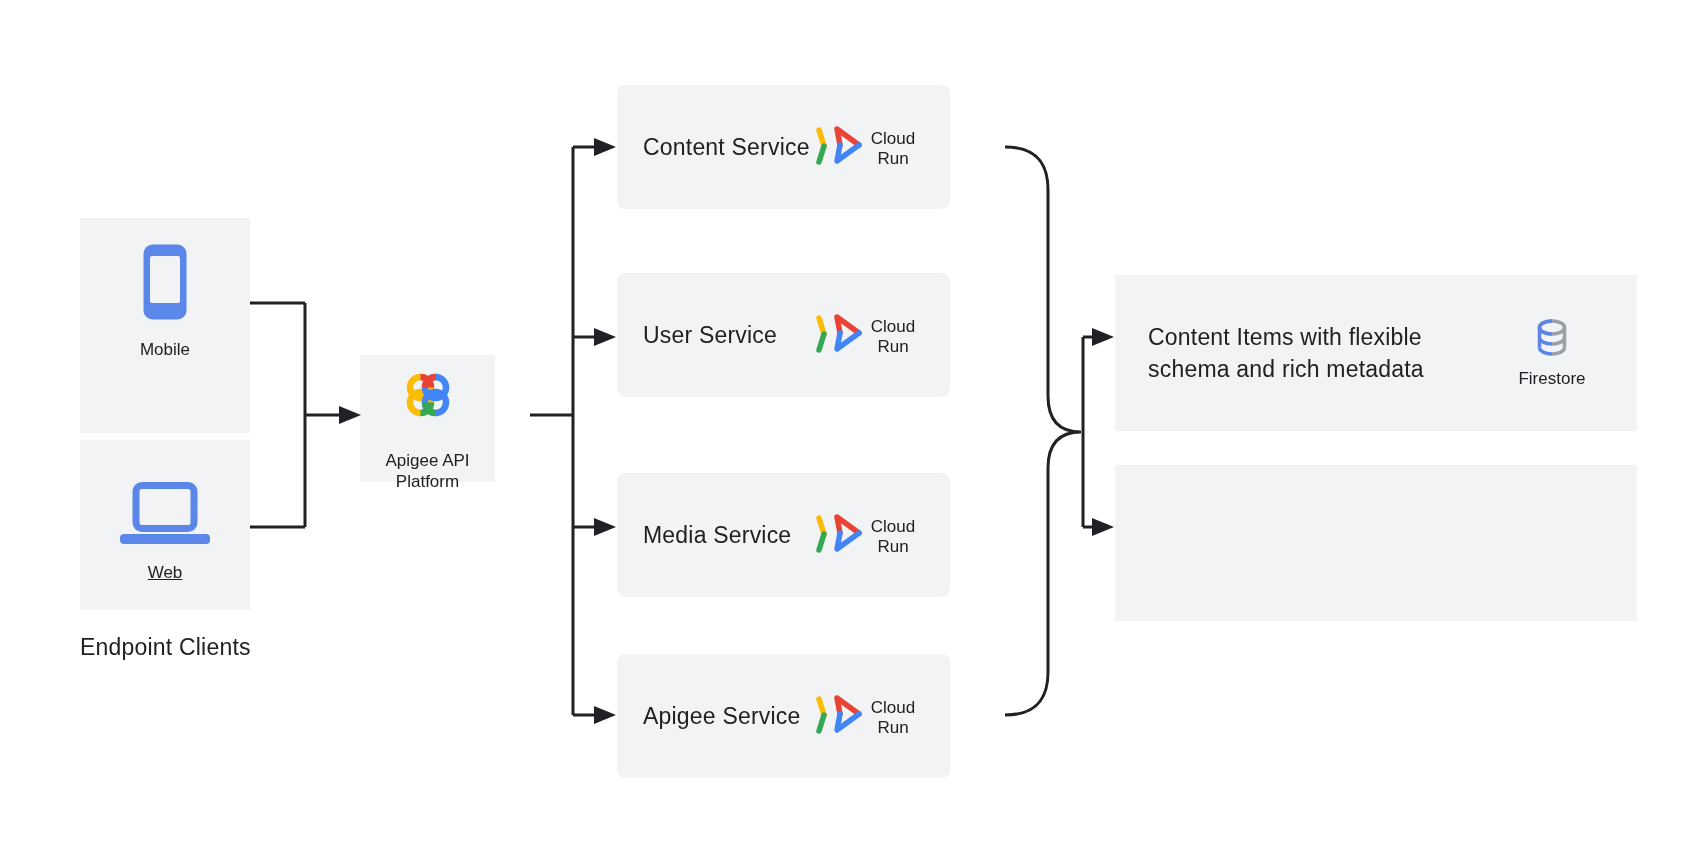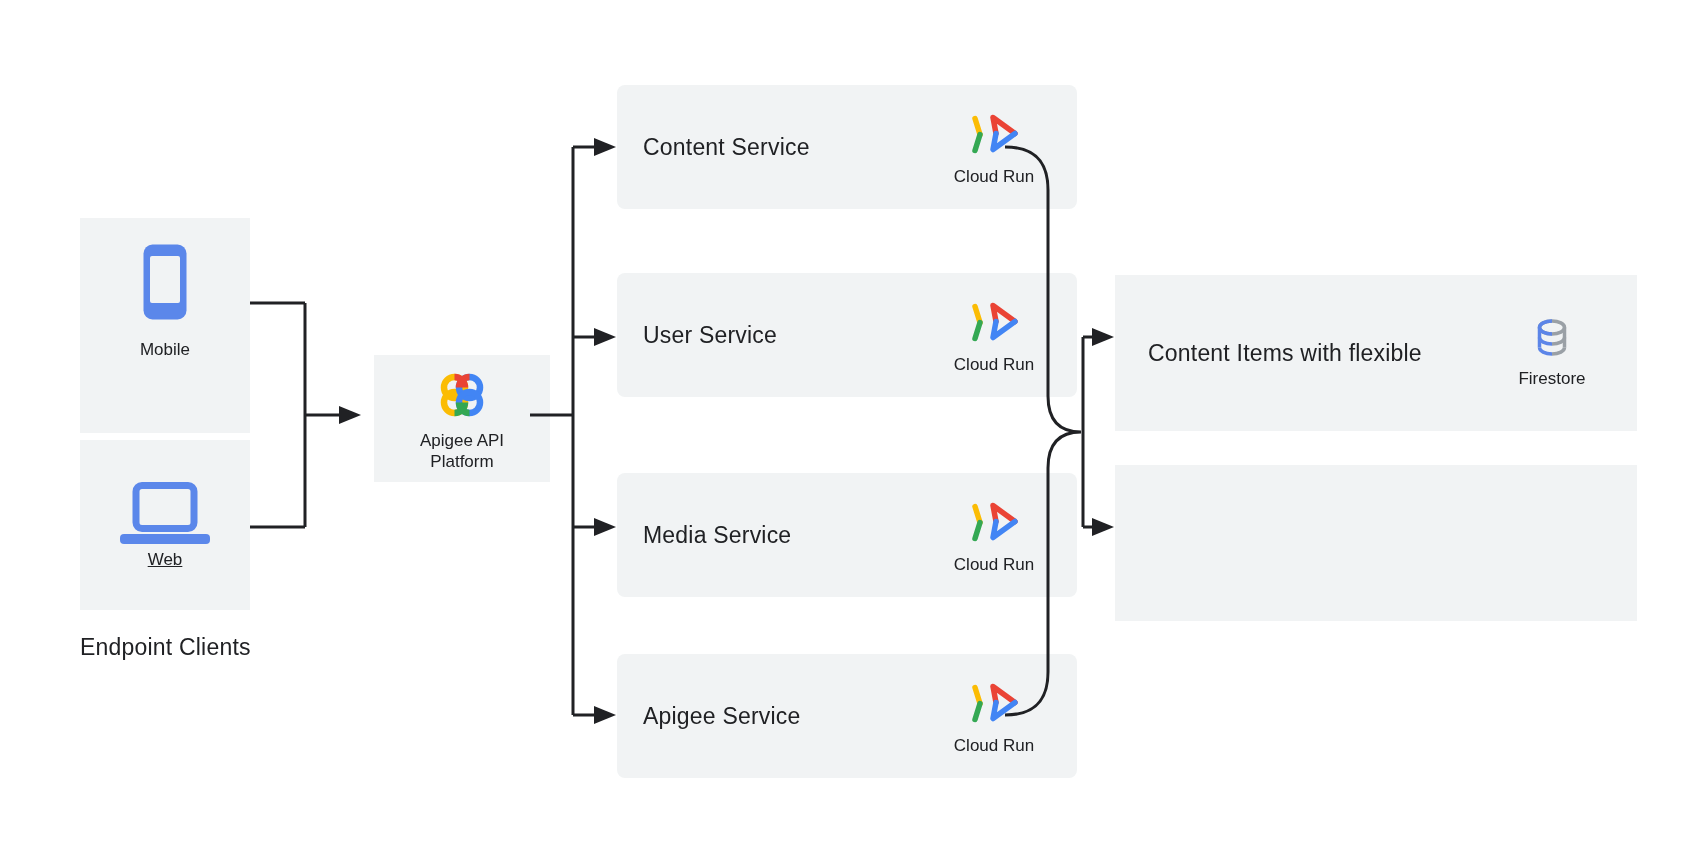--- a/index.html
+++ b/index.html
@@ -6,41 +6,41 @@
   body{position:relative;width:1698px;height:859px;overflow:hidden;
        font-family:"Liberation Sans",sans-serif;color:#202124;}
   .node{position:absolute;background:#f1f3f4;}
   .col{display:flex;flex-direction:column;align-items:center;}
   .small-label{font-size:17px;line-height:20px;color:#202124;text-align:center;}
   .title{position:absolute;left:26px;top:50%;transform:translateY(-50%);
          font-size:23px;letter-spacing:.2px;}
   .ds-title{position:absolute;left:33px;top:50%;transform:translateY(-50%);
             font-size:23px;line-height:32px;letter-spacing:.2px;}
   .product{position:absolute;right:28px;width:110px;top:50%;transform:translateY(-50%);
-           display:flex;flex-direction:column;align-items:center;}
+           display:flex;flex-direction:row;align-items:center;}
   .ds-product{position:absolute;right:20px;width:130px;top:50%;transform:translateY(-50%);
               display:flex;flex-direction:column;align-items:center;}
   .product .small-label,.ds-product .small-label{margin-top:3px;}
   #connectors{position:absolute;left:0;top:0;z-index:3;pointer-events:none;}
   .node{z-index:1;}
   #endpoint-heading{position:absolute;left:80px;top:634px;font-size:23px;
                     letter-spacing:.2px;z-index:1;}
   
   #mobile-box{left:80px;top:218px;width:170px;height:215px;}
   #web-box{left:80px;top:440px;width:170px;height:170px;}
   #mobile-box .icn{margin-top:25px;}
   #mobile-box .small-label{margin-top:15px;}
   #web-box .icn{margin-top:42px;}
-  #web-box .small-label{text-decoration:underline;}
+  #web-box .small-label{margin-top:13px;text-decoration:underline;}
   
-  #apigee-box{left:374px;top:355px;width:176px;height:127px;}
+  #apigee-box{left:360px;top:355px;width:135px;height:127px;gap:20px;}
   #apigee-box .icn{margin-top:16px;}
   #apigee-box .small-label{margin-top:7px;line-height:21px;}
   
-  .service{left:617px;width:460px;height:124px;border-radius:8px;}
+  .service{left:617px;width:333px;height:124px;border-radius:8px;}
   #svc-0{top:85px;} #svc-1{top:273px;} #svc-2{top:465px;margin-top:8px;} #svc-3{top:654px;}
   
   .datastore{left:1115px;width:522px;height:156px;}
   #ds-0{top:275px;} #ds-1{top:465px;}
 </style>
 </head>
 <body>
 
 <svg id="connectors" width="1698" height="859" viewBox="0 0 1698 859">
   <g stroke="#202124" stroke-width="3" fill="none">
@@ -156,20 +156,21 @@
         <path d="M28 26 L25 10 L47 26" stroke="#ea4335"></path>
           <path d="M47 26 L25 42 L28 26" stroke="#4285f4"></path>
       </svg>
     </span>
     <span class="small-label">Cloud Run</span>
   </span>
 </div>
 
 <div class="node datastore" id="ds-0">
   <span class="ds-title"><span>Content Items with flexible</span><br>
+    <span>schema and rich metadata</span>
   </span>
   <span class="ds-product">
     <span>
       <svg width="44" height="44" viewBox="0 0 44 44" fill="none" stroke-width="3.5">
         <ellipse cx="22" cy="10" rx="12.5" ry="6.5" stroke="#9aa0a6"></ellipse>
         <path d="M22 16.5 A12.5 6.5 0 0 1 22 3.5" stroke="#5c85e8"></path>
         <path d="M9.5 20 A12.5 6.5 0 0 0 22 26.5" stroke="#5c85e8"></path>
         <path d="M22 26.5 A12.5 6.5 0 0 0 34.5 20" stroke="#9aa0a6"></path>
         <path d="M9.5 30 A12.5 6.5 0 0 0 22 36.5" stroke="#5c85e8"></path>
         <path d="M22 36.5 A12.5 6.5 0 0 0 34.5 30" stroke="#9aa0a6"></path>

